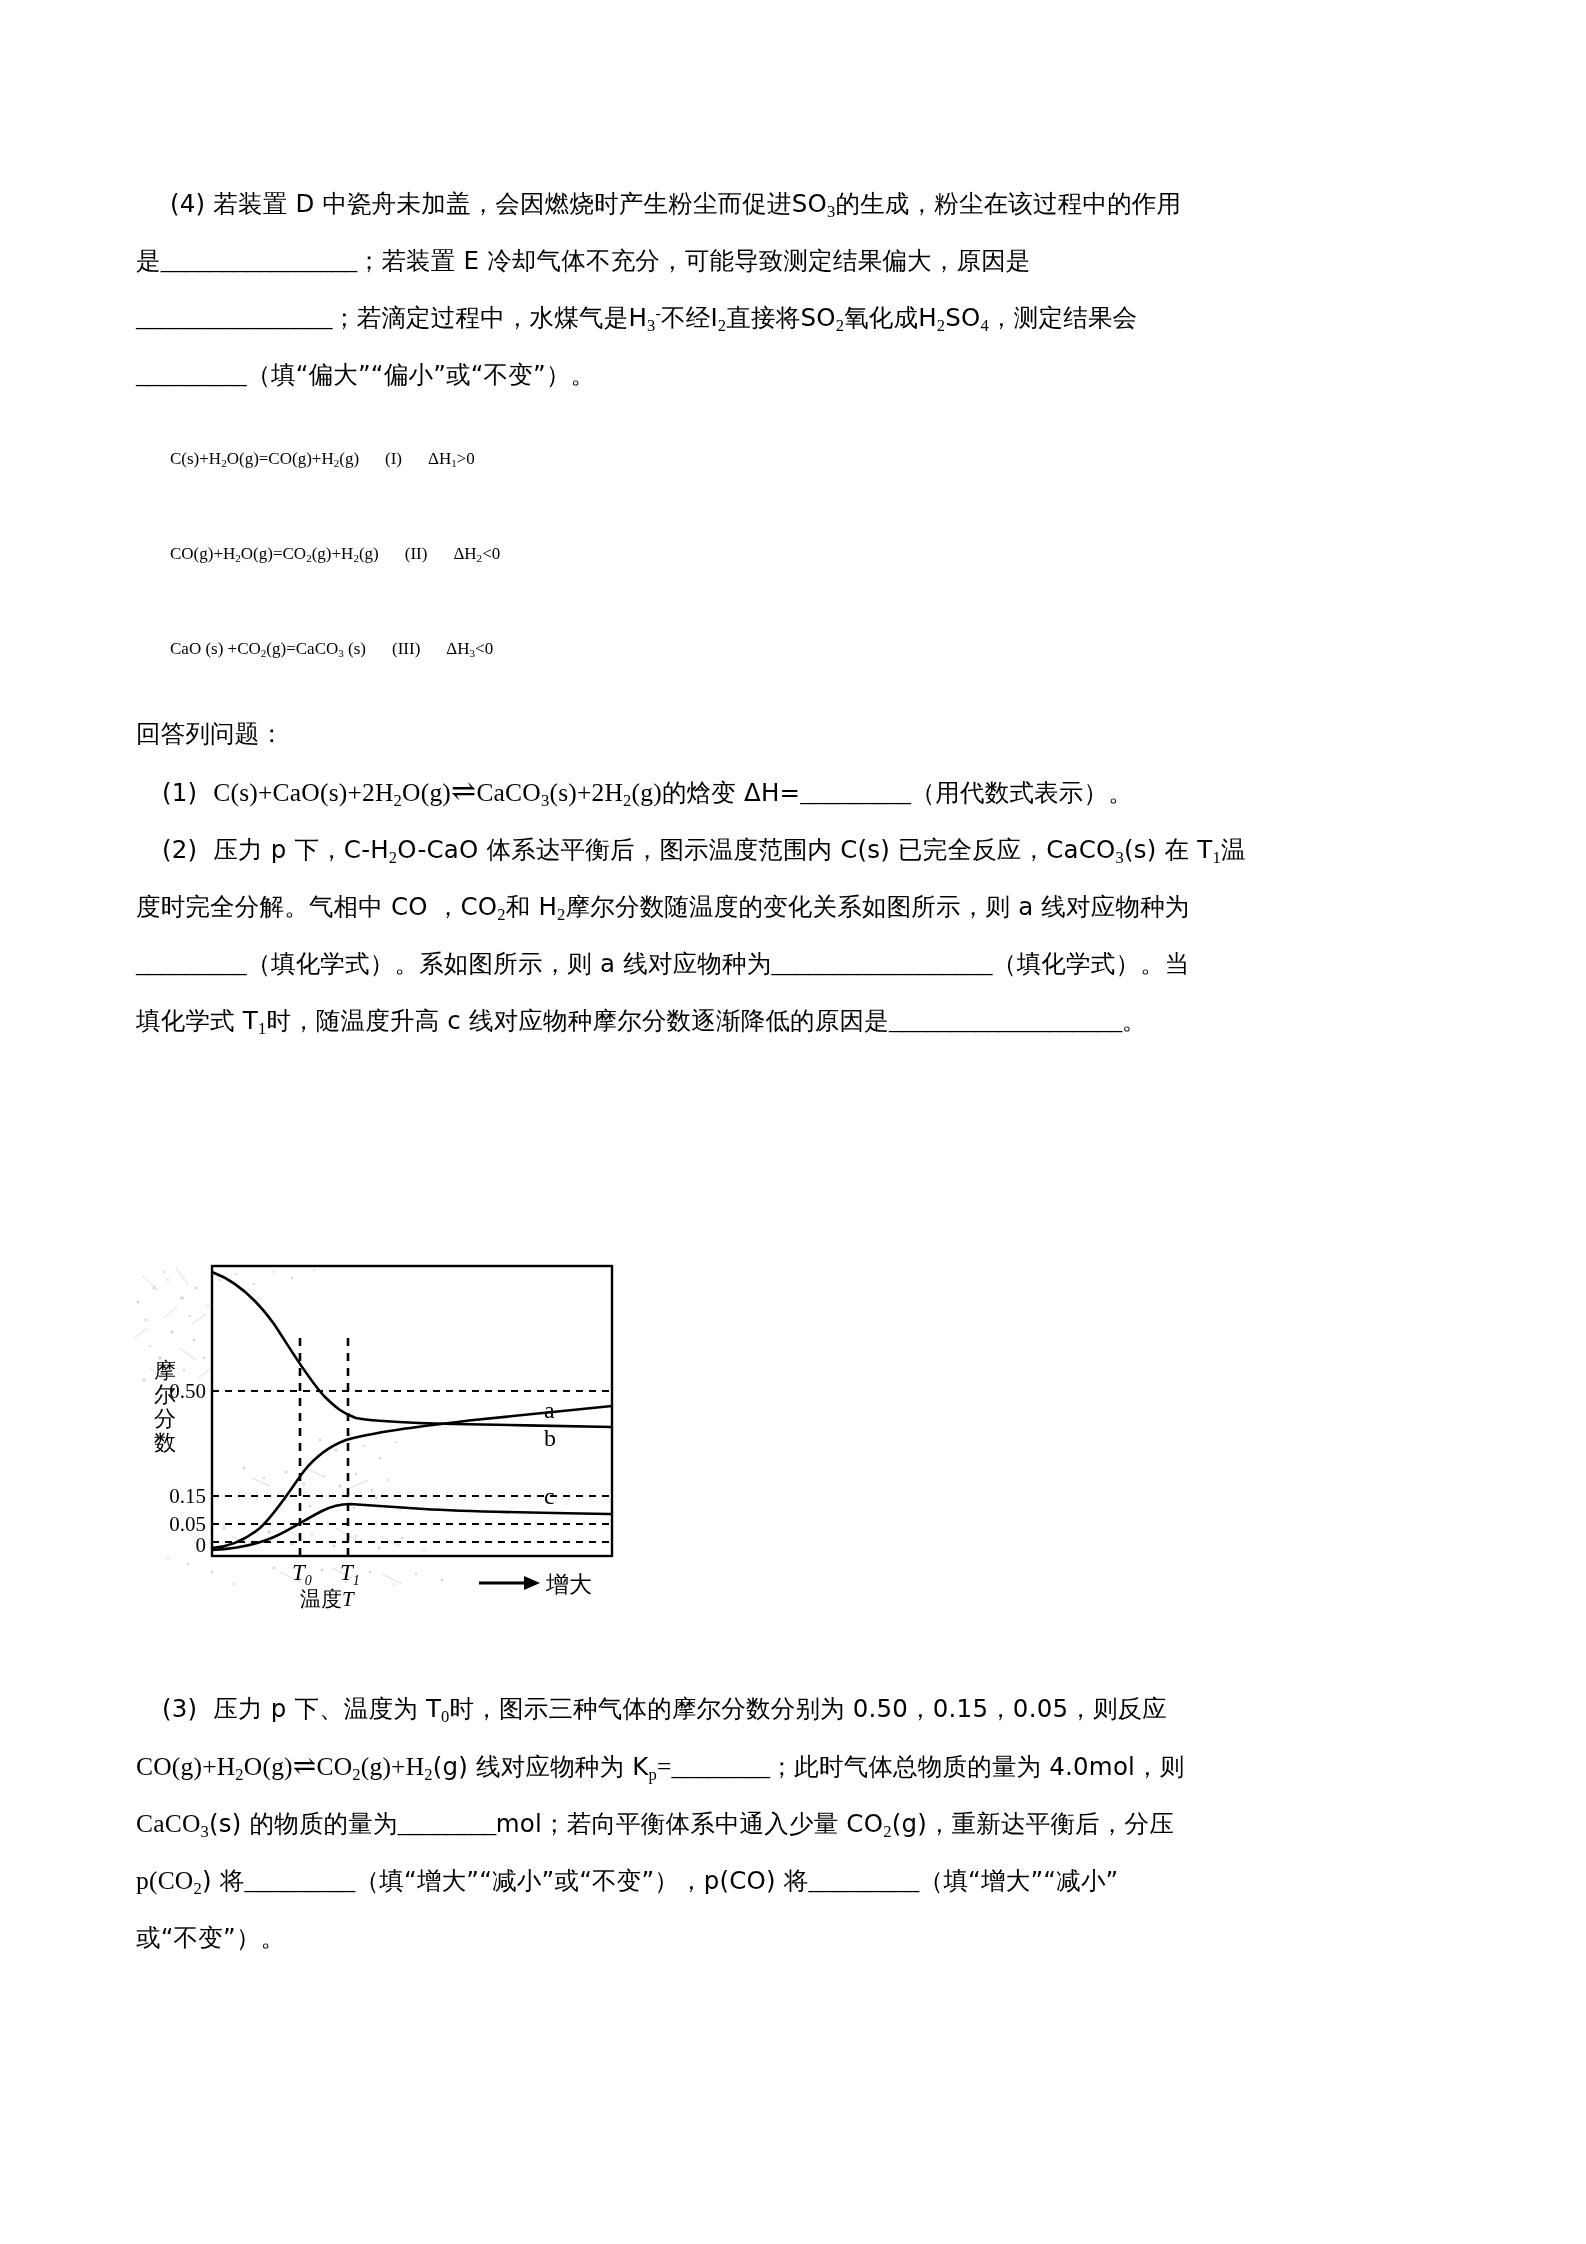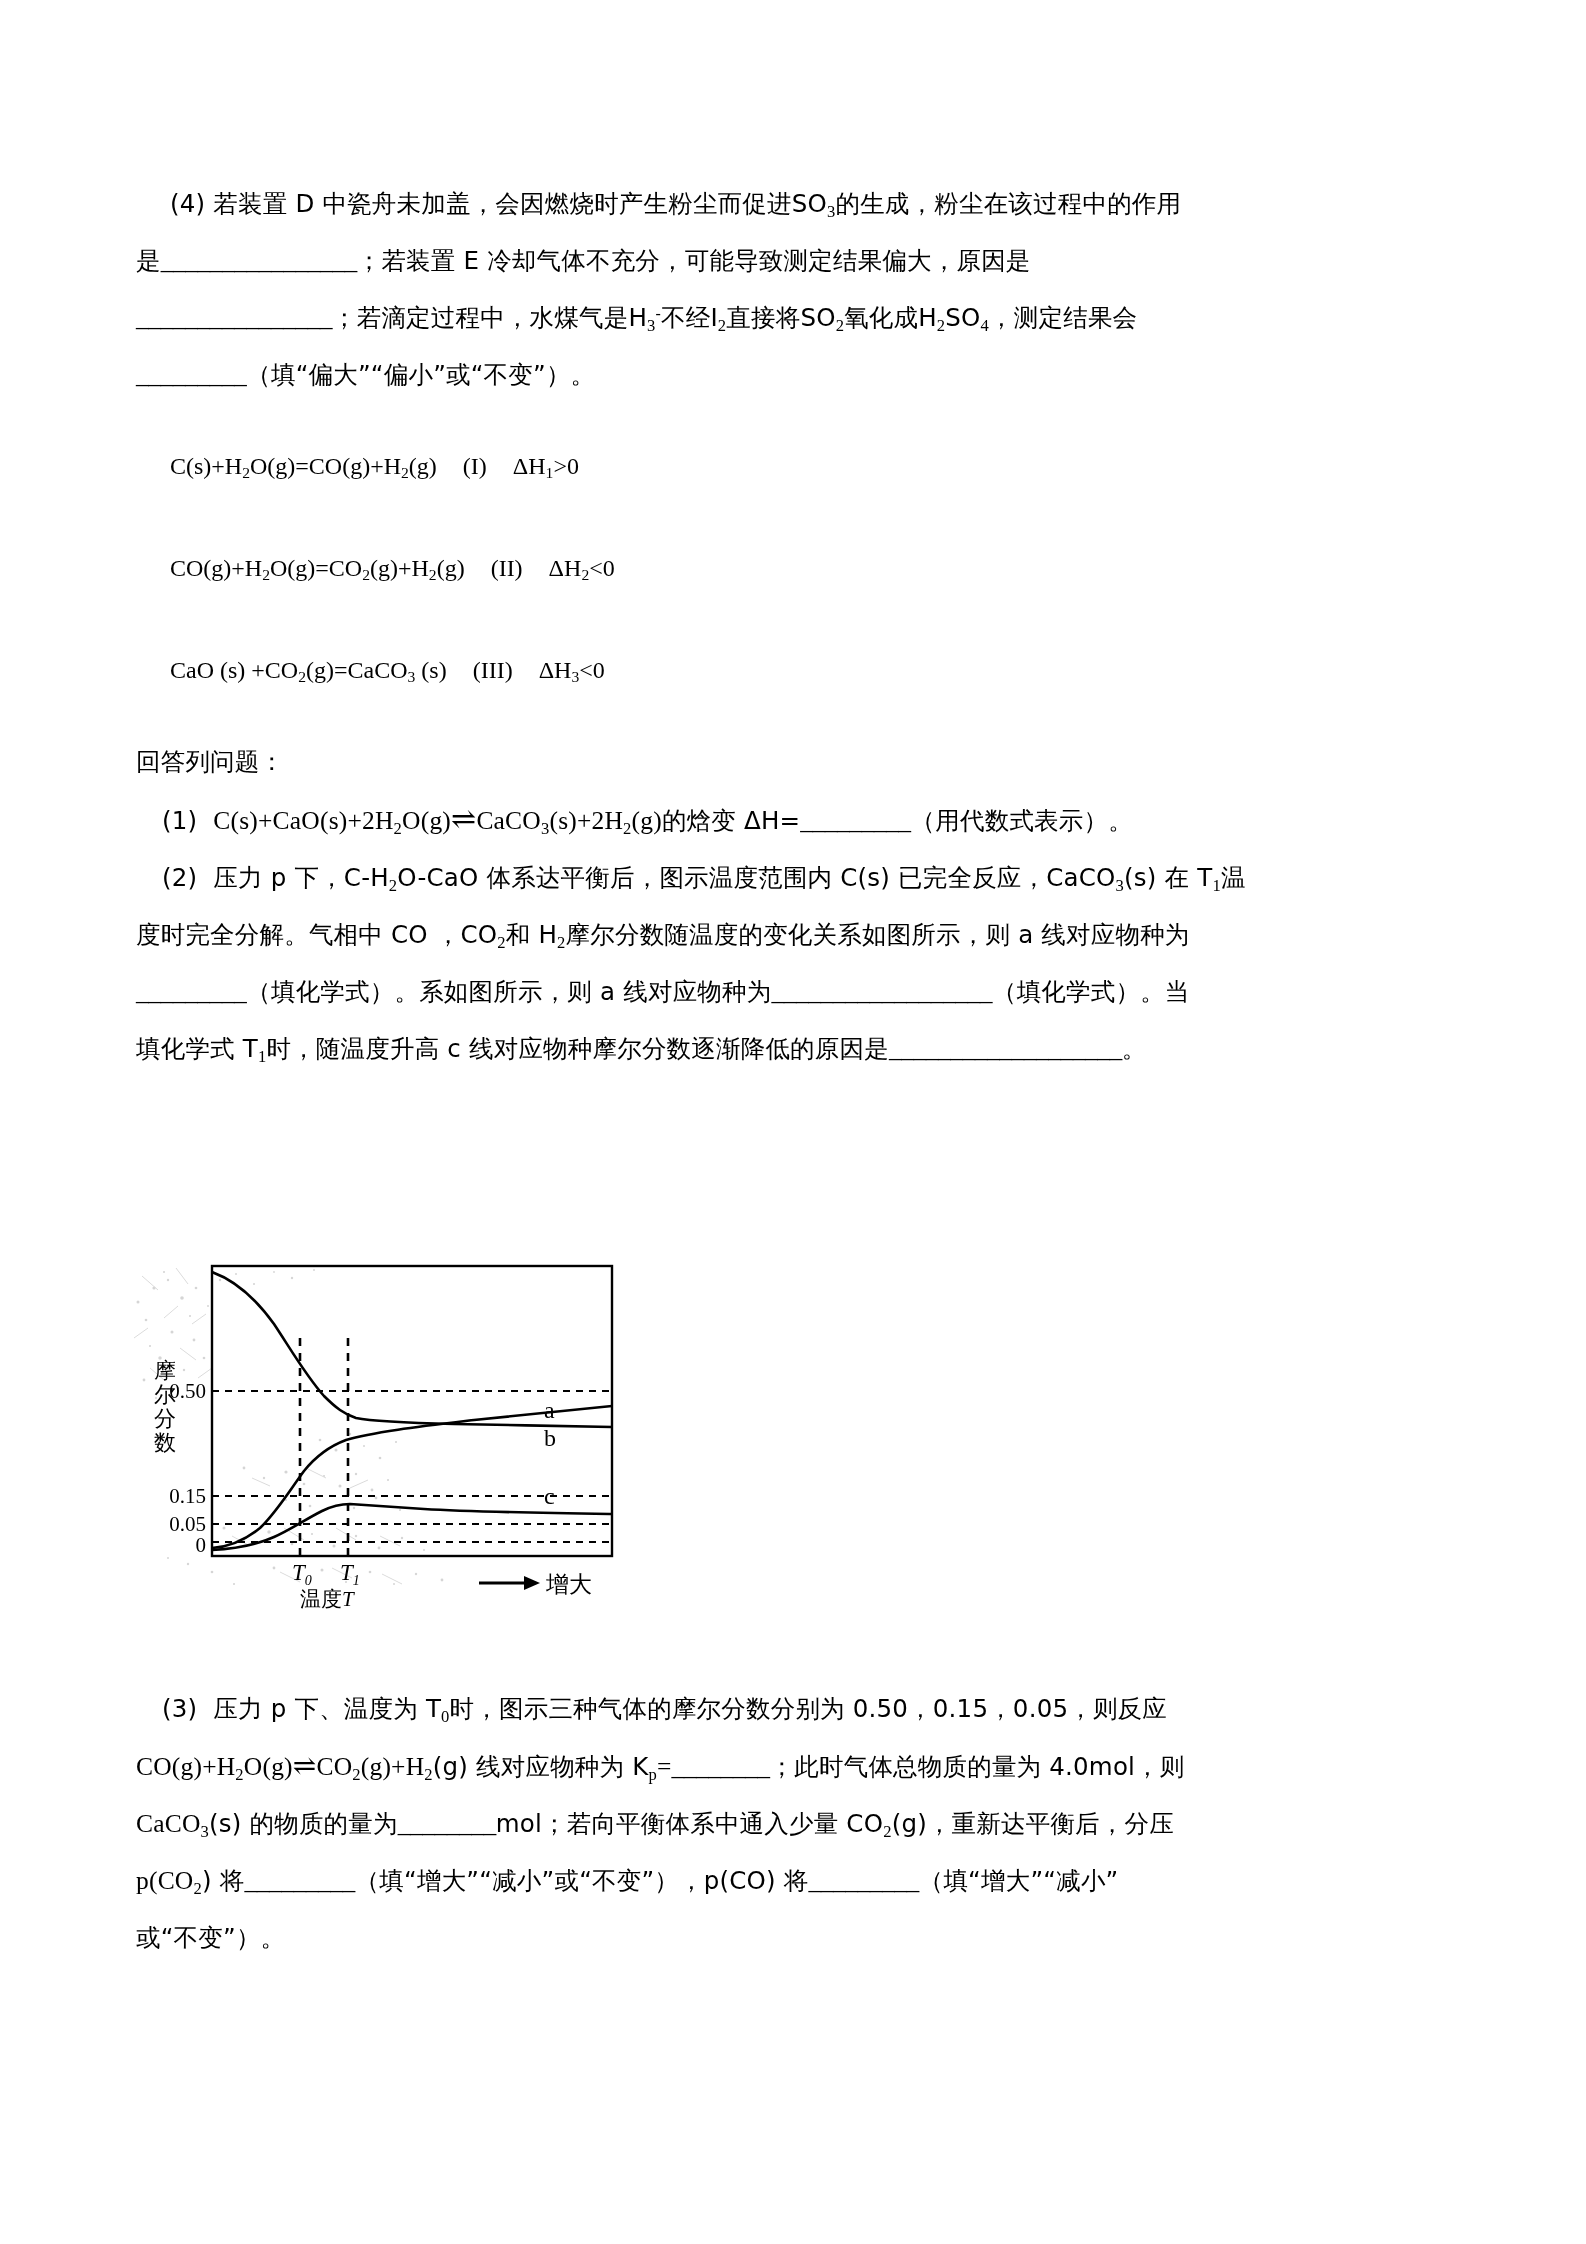--- a/index.html
+++ b/index.html
@@ -38,21 +38,21 @@
   }
   p.indent {
     text-indent: 0;
     padding-left: 34px;
   }
   p.indent2 {
     padding-left: 26px;
   }
   p.eqline {
     padding-left: 34px;
-    font-size: 24px;
+    font-size: 17px;
     line-height: 78px;
   }
   .cjk { font-family: "DejaVu Sans", "Liberation Sans", sans-serif; font-size: 24.5px; }
   sub {
     font-size: 0.65em;
     vertical-align: -0.28em;
     line-height: 0;
   }
   sup {
     font-size: 0.62em;

